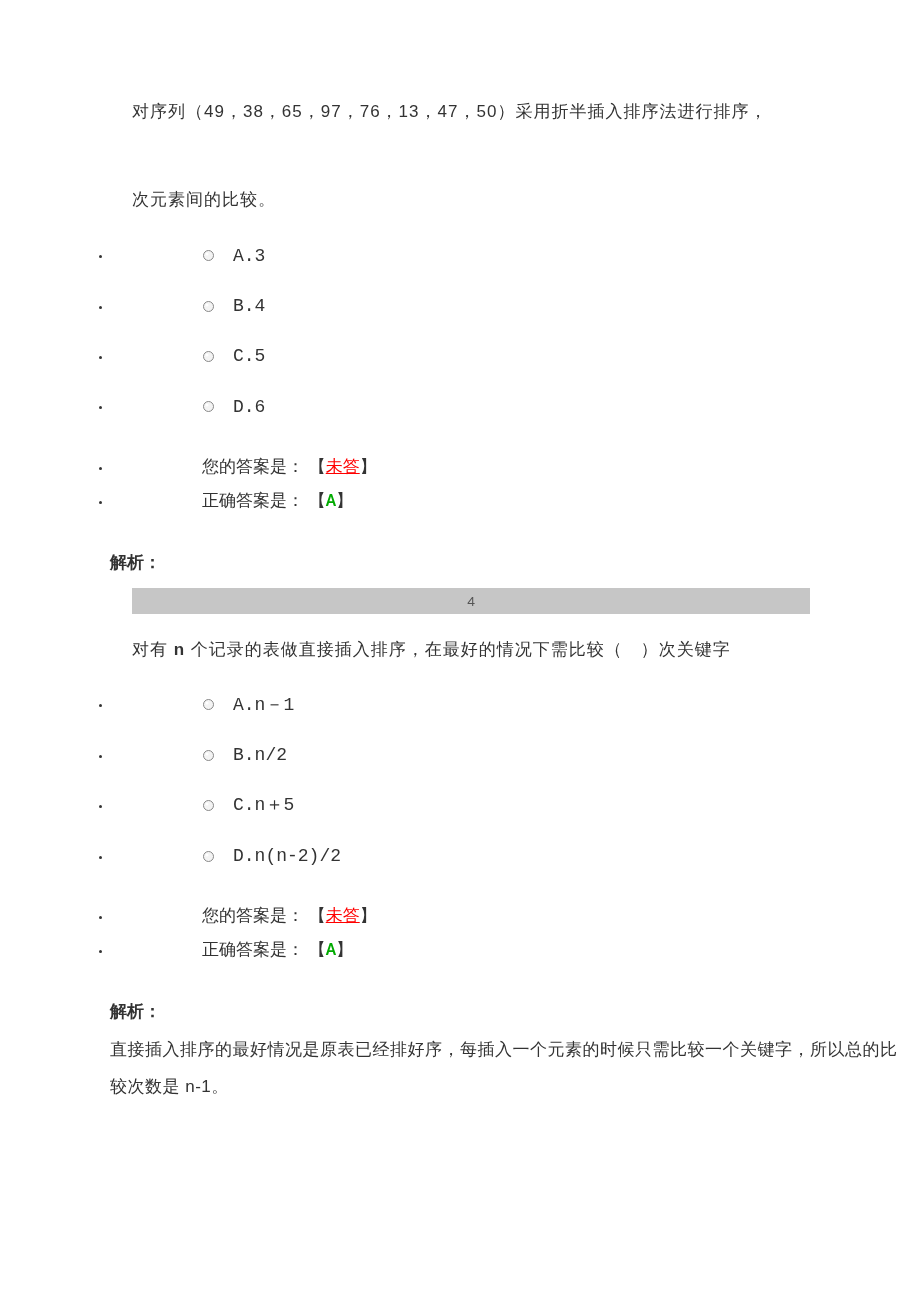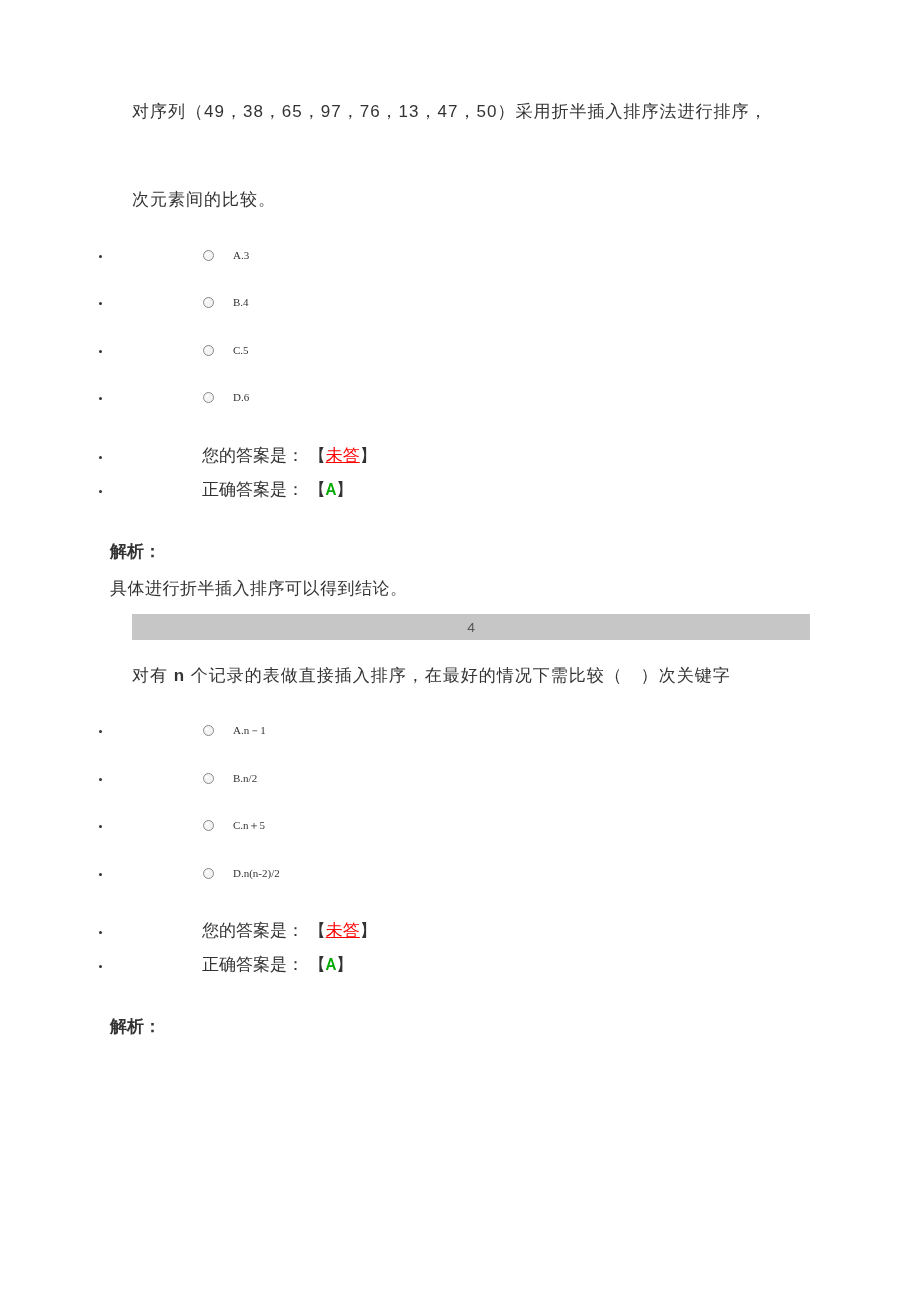--- a/index.html
+++ b/index.html
@@ -38,22 +38,22 @@
     .radio-icon {
       display: inline-block;
       vertical-align: middle;
       margin-left: 90px;
       margin-right: 18px;
     }
     .radio-icon svg {
       display: block;
     }
     .option-label {
-      font-family: Liberation Serif, serif;
-      font-size: 11px;
+      font-family: Liberation Mono, monospace;
+      font-size: 18px;
       color: #333;
       vertical-align: middle;
     }
     ul.answers {
       list-style: disc;
       margin: 18px 0 0 0;
       padding-left: 92px;
     }
     ul.answers li {
       line-height: 2.0;
@@ -146,21 +146,20 @@
     <li>
       <span class="answer-row">
         <span>正确答案是：</span>
         <span>【</span><span class="green-text">A</span><span>】</span>
       </span>
     </li>
   </ul>
 
   <div class="explanation">
     <div class="explanation-title">解析：</div>
-    <div class="explanation-text">具体进行折半插入排序可以得到结论。</div>
   </div>
 
   <div class="divider-bar">4</div>
 
   <div class="q2-text">
     <span id="q2-line1"><span>对有 </span><span class="bold">n</span><span> 个记录的表做直接插入排序，在最好的情况下需比较（　）次关键字</span></span>
   </div>
 
   <ul class="options" id="q2-options">
       <li><span class="radio-icon"><svg width="13" height="13" viewBox="0 0 13 13">
@@ -191,15 +190,16 @@
     <li>
       <span class="answer-row">
         <span>正确答案是：</span>
         <span>【</span><span class="green-text">A</span><span>】</span>
       </span>
     </li>
   </ul>
 
   <div class="explanation">
     <div class="explanation-title">解析：</div>
+    <div class="explanation-text">直接插入排序的最好情况是原表已经排好序，每插入一个元素的时候只需比较一个关键字，所以总的比较次数是 n-1。</div>
   </div>
 
 </div>
 
 </body></html>

